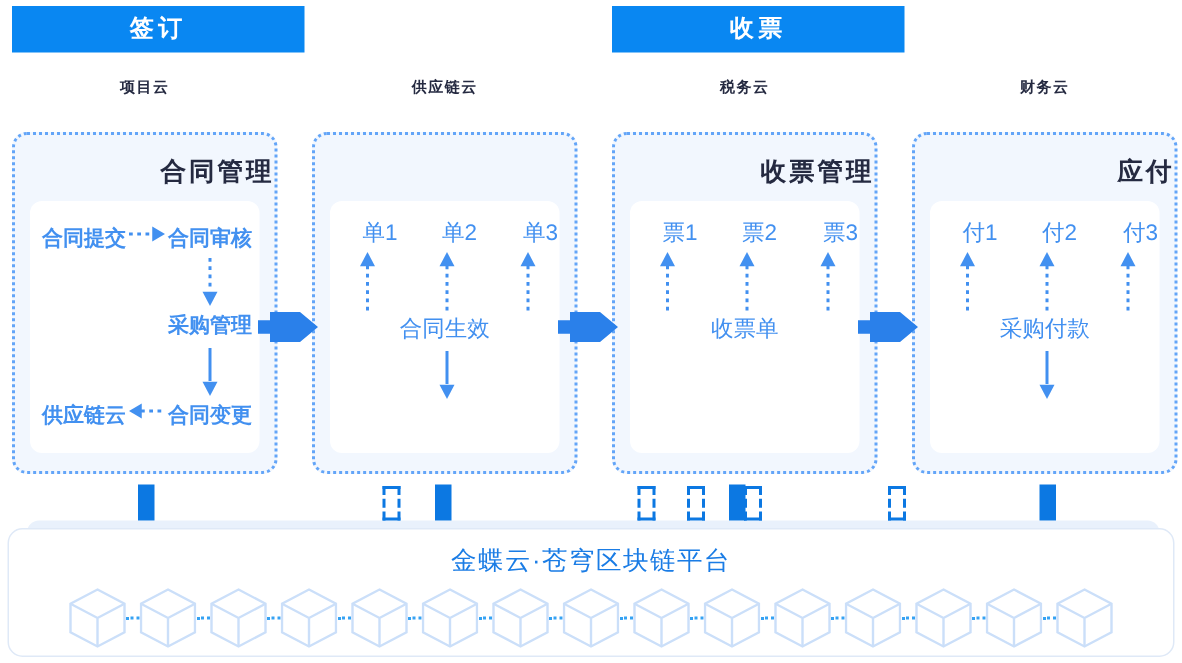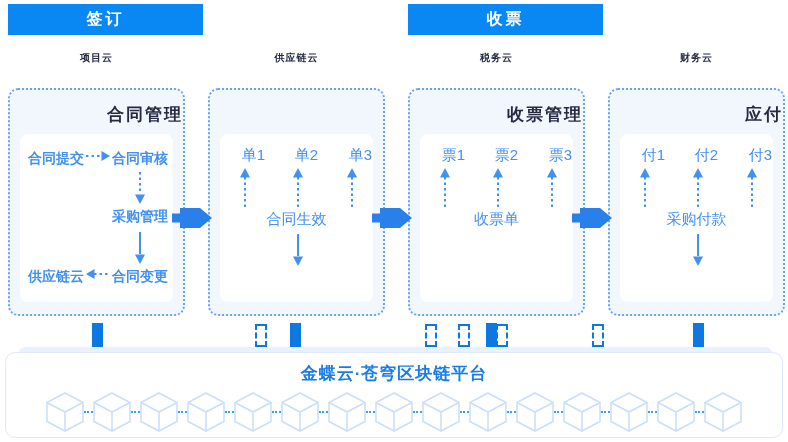--- a/index.html
+++ b/index.html
@@ -49,21 +49,21 @@
   .bar-solid{position:absolute;top:323px;width:11px;height:24px;background:var(--bar);z-index:3;}
   .bar-dashed{position:absolute;top:324px;width:12px;height:23px;border:2px dashed var(--bar);background:transparent;z-index:2;}
 
   
   .backcard{position:absolute;left:18px;top:347px;width:755px;height:30px;background:var(--backcard-bg);border-radius:8px;z-index:0;}
   .platform{
     position:absolute;left:5px;top:352px;width:778px;height:86px;
     background:var(--platform-bg);border:1px solid var(--platform-border);border-radius:10px;z-index:1;
   }
   .platform-title{
-    margin-top:9px;text-align:center;font-size:17px;font-weight:bold;
+    margin-top:9px;text-align:center;font-size:17px;font-weight:normal;
     color:var(--platform-title);letter-spacing:1px;
   }
   .cube-row{
     position:absolute;left:0;right:0;top:38px;height:42px;
     display:flex;align-items:center;justify-content:center;
   }
   .cube{flex:0 0 auto;}
   .cube path{stroke:var(--cube-stroke);stroke-width:1.6;fill:none;}
   .cube-link{flex:0 0 auto;width:9px;height:0;border-top:2px dotted var(--chain-dot);}
 </style>

